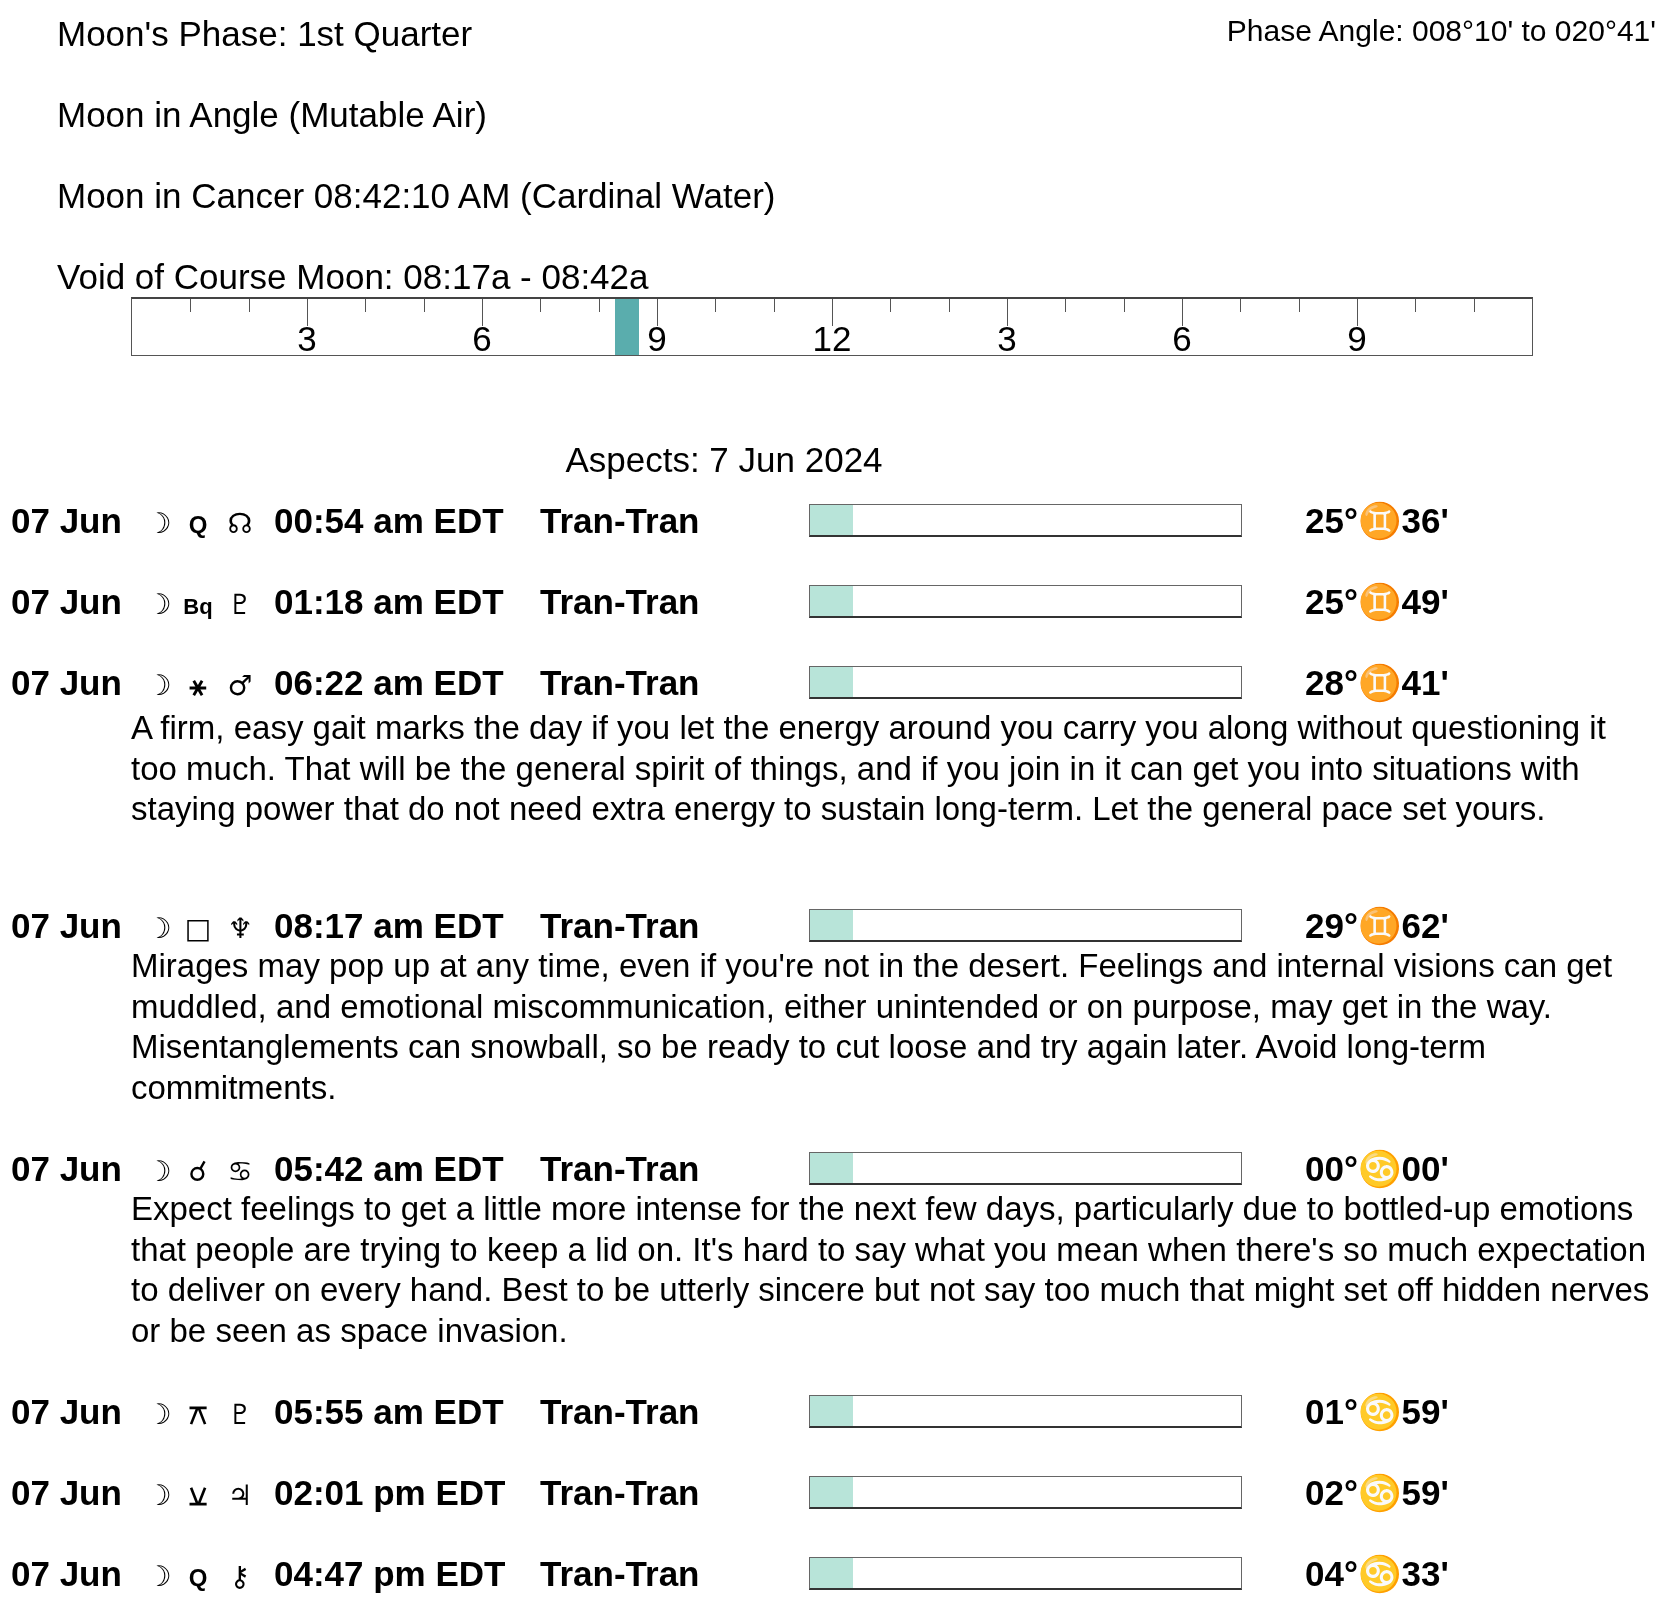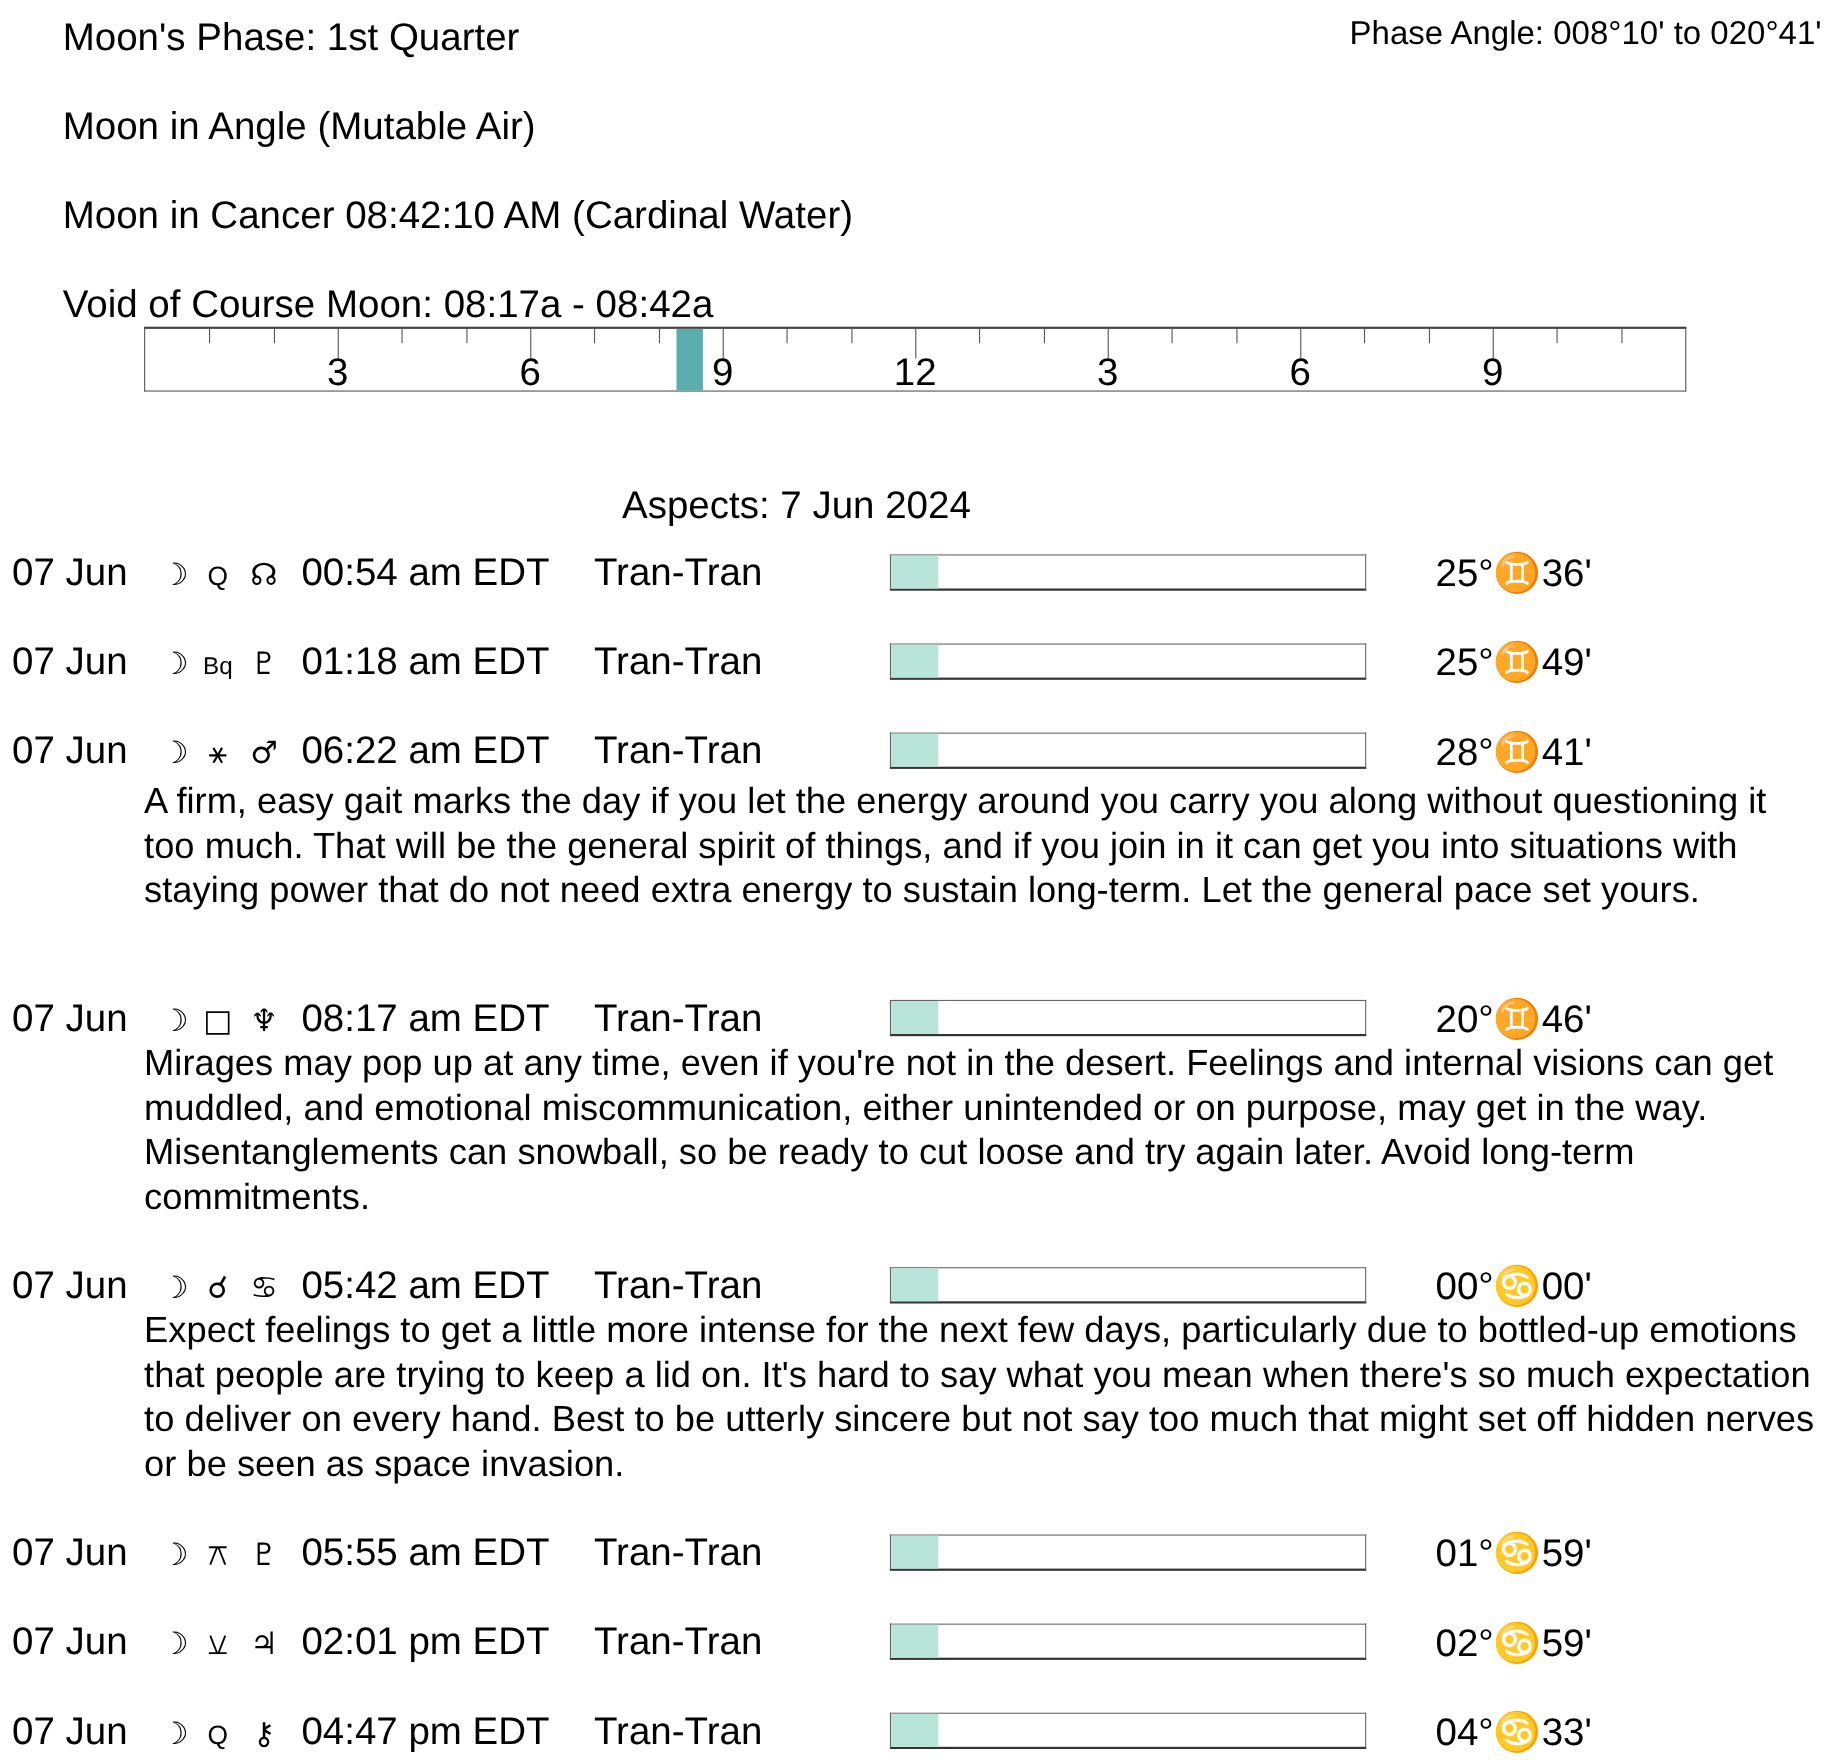--- a/index.html
+++ b/index.html
@@ -9,21 +9,21 @@
   .hdr { font-size:35px; left:11px;margin-left:46px; }
   .phase-angle { font-size:30px; right:10px; top:14px; }
   .ruler { position:absolute; left:131px; top:297px; width:1402px; height:59px;
            border:1px solid #555; border-top:2px solid #444; box-sizing:border-box; background:#fff; }
   .tick { position:absolute; top:0; width:1px; background:#555; }
   .tick.minor { height:13px; }
   .tick.major { height:27px; }
   .ruler-label { position:absolute; top:20px; font-size:35px; transform:translateX(-50%); }
   .voc-block { position:absolute; top:0; height:100%; background:#5aadad; }
   .aspects-title { font-size:35px; left:0; width:1448px; text-align:center; top:440px; position:absolute; }
-  .row { position:absolute; left:0; width:1666px; height:40px; font-size:35px; }
+  .row { position:absolute; left:0; width:1666px; height:40px; font-size:35px;font-weight:bold; }
   .row .date { position:absolute; left:11px; top:0; }
   .row .glyphs { position:absolute; left:142px; top:0; }
   .row .glyph { display:inline-block; text-align:center; font-family:"DejaVu Sans", sans-serif; font-size:28px; }
   .row .g1 { width:34px; }
   .row .g2 { width:44px; }
   .row .g3 { width:40px; }
   .row .time { position:absolute; left:274px; top:0; }
   .row .kind { position:absolute; left:540px; top:0; }
   .row .bar { position:absolute; left:809px; top:3px; width:433px; height:33px;
               border:1px solid #666; border-bottom:2px solid #333; box-sizing:border-box; background:#fff; }
@@ -109,21 +109,21 @@
     </div>
     <div class="desc" style="top: 708px;">A firm, easy gait marks the day if you let the energy around you carry you along without questioning it too much. That will be the general spirit of things, and if you join in it can get you into situations with staying power that do not need extra energy to sustain long-term. Let the general pace set yours.</div>
     <div class="row" style="top: 906px;">
       <span class="date">07 Jun</span>
       <span class="glyphs"><span class="glyph g1">☽</span><span class="glyph g2">□</span><span class="glyph g3">♆</span></span>
       <span class="time">08:17 am EDT</span>
       <span class="kind">Tran-Tran</span>
       <div class="bar">
         <div class="bar-fill" style="width: 10%; background: rgb(184, 228, 217);"></div>
       </div>
-      <span class="pos">20°♊46'</span>
+      <span class="pos">29°♊62'</span>
     </div>
     <div class="desc" style="top: 946px;">Mirages may pop up at any time, even if you're not in the desert. Feelings and internal visions can get muddled, and emotional miscommunication, either unintended or on purpose, may get in the way. Misentanglements can snowball, so be ready to cut loose and try again later. Avoid long-term commitments.</div>
     <div class="row" style="top: 1149px;">
       <span class="date">07 Jun</span>
       <span class="glyphs"><span class="glyph g1">☽</span><span class="glyph g2">☌</span><span class="glyph g3">♋</span></span>
       <span class="time">05:42 am EDT</span>
       <span class="kind">Tran-Tran</span>
       <div class="bar">
         <div class="bar-fill" style="width: 10%; background: rgb(184, 228, 217);"></div>
       </div>

